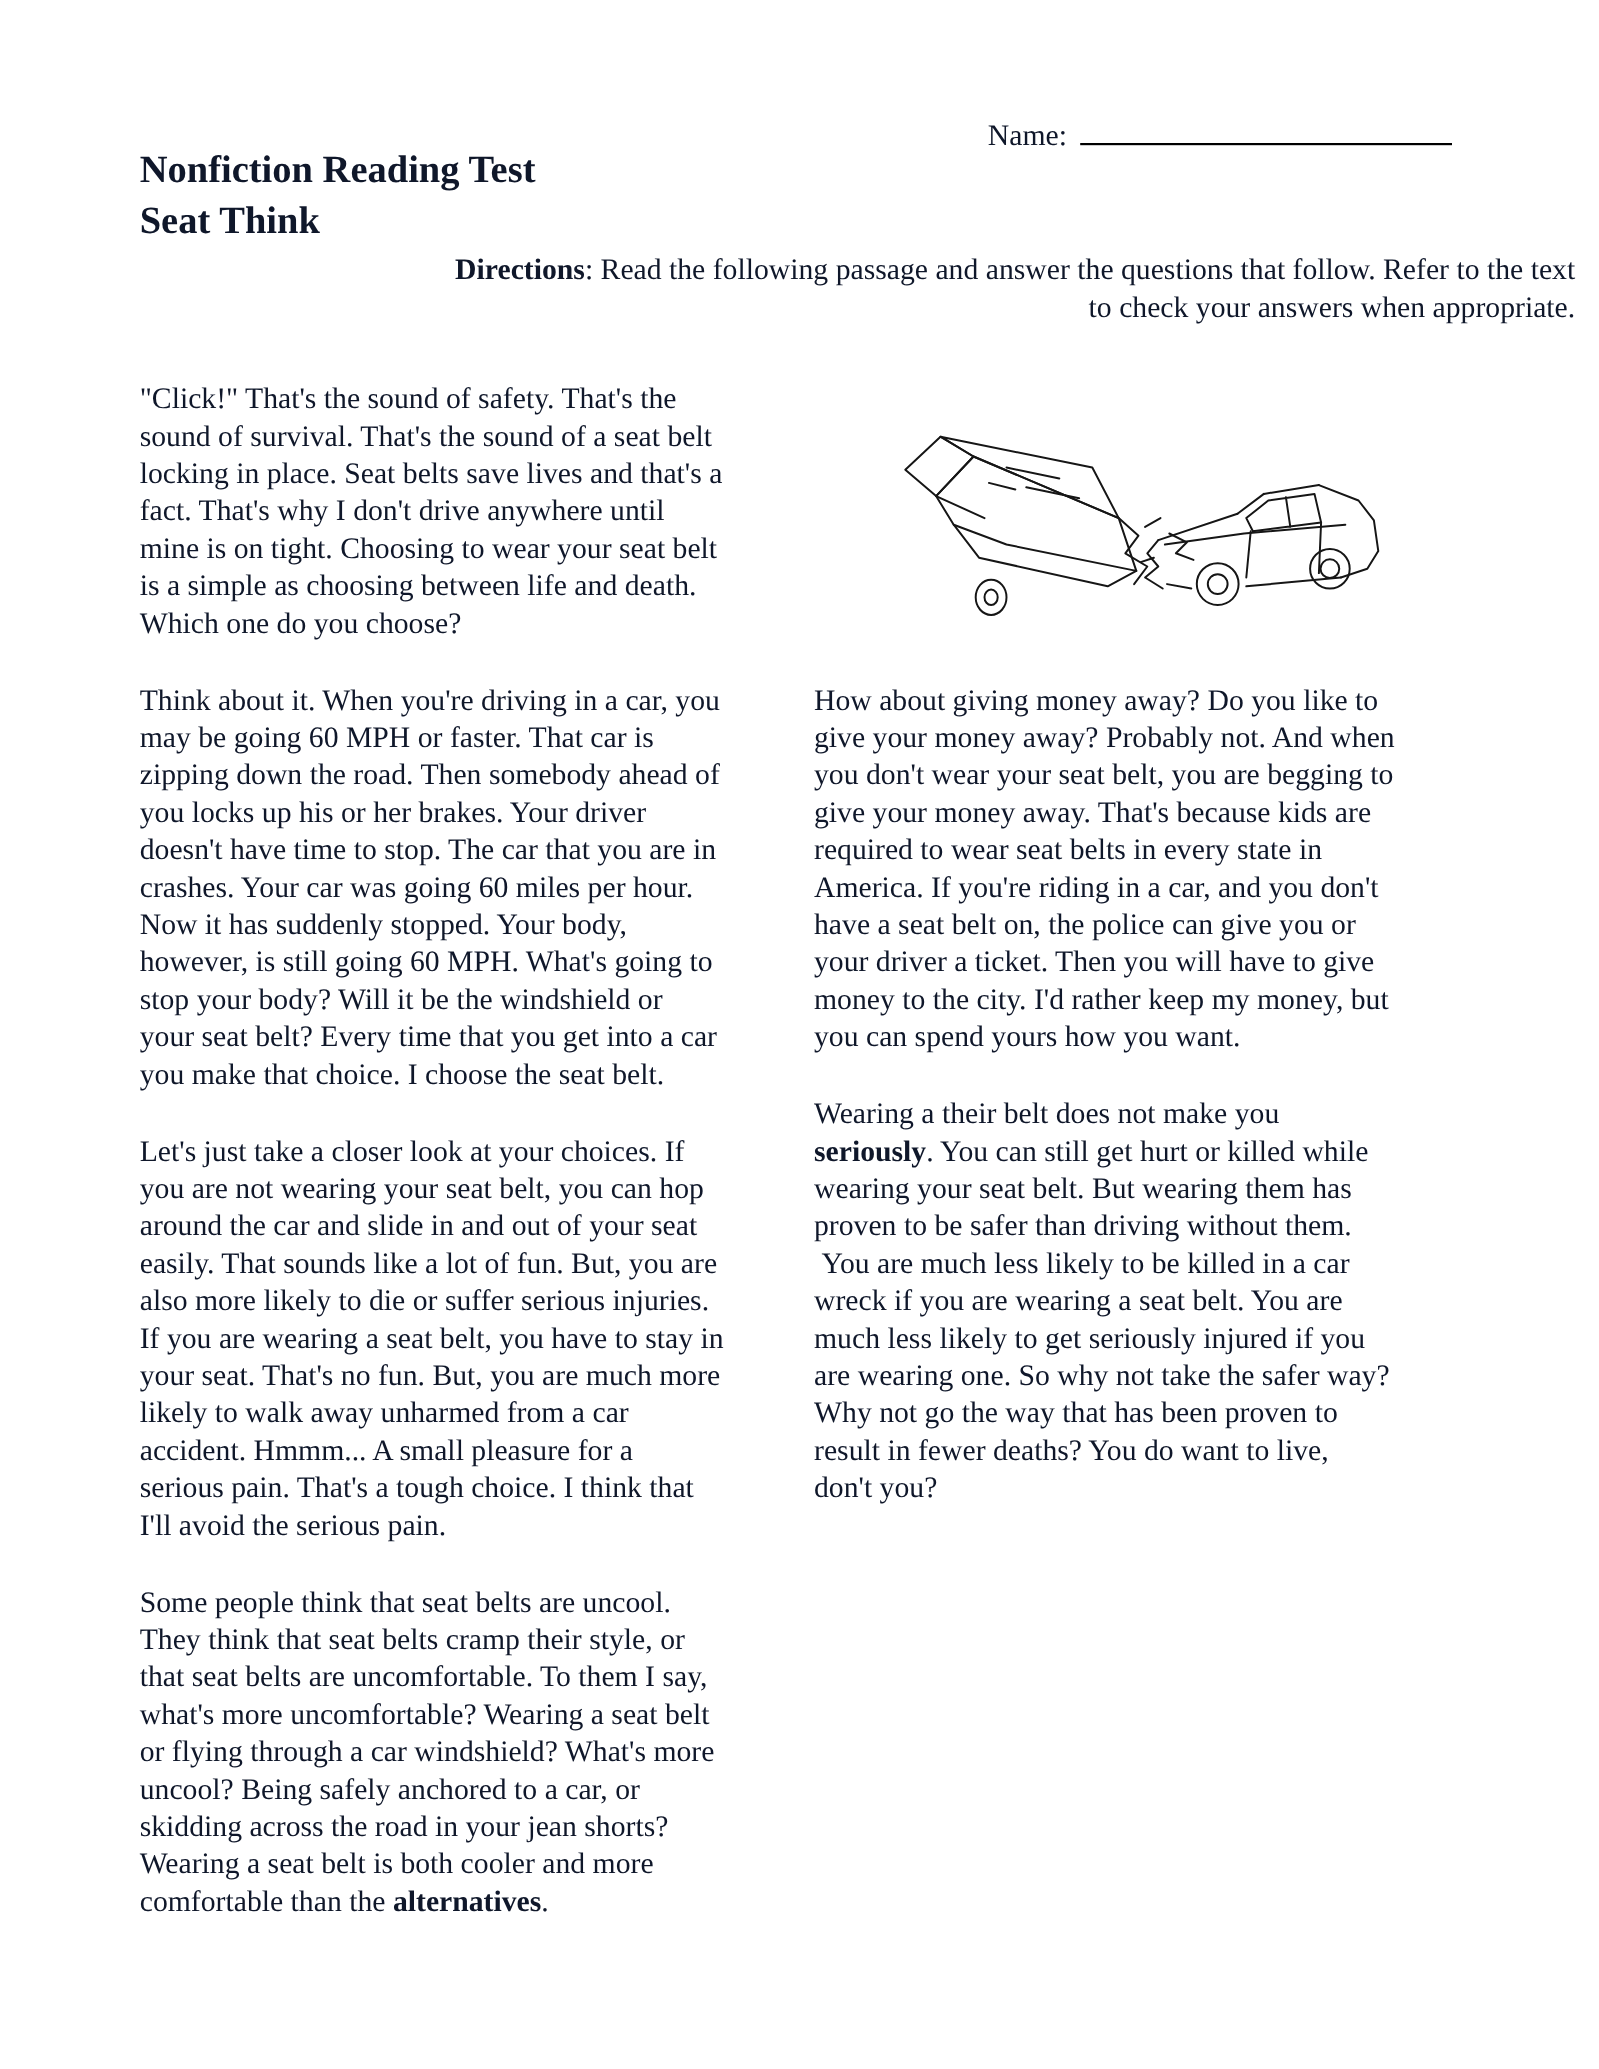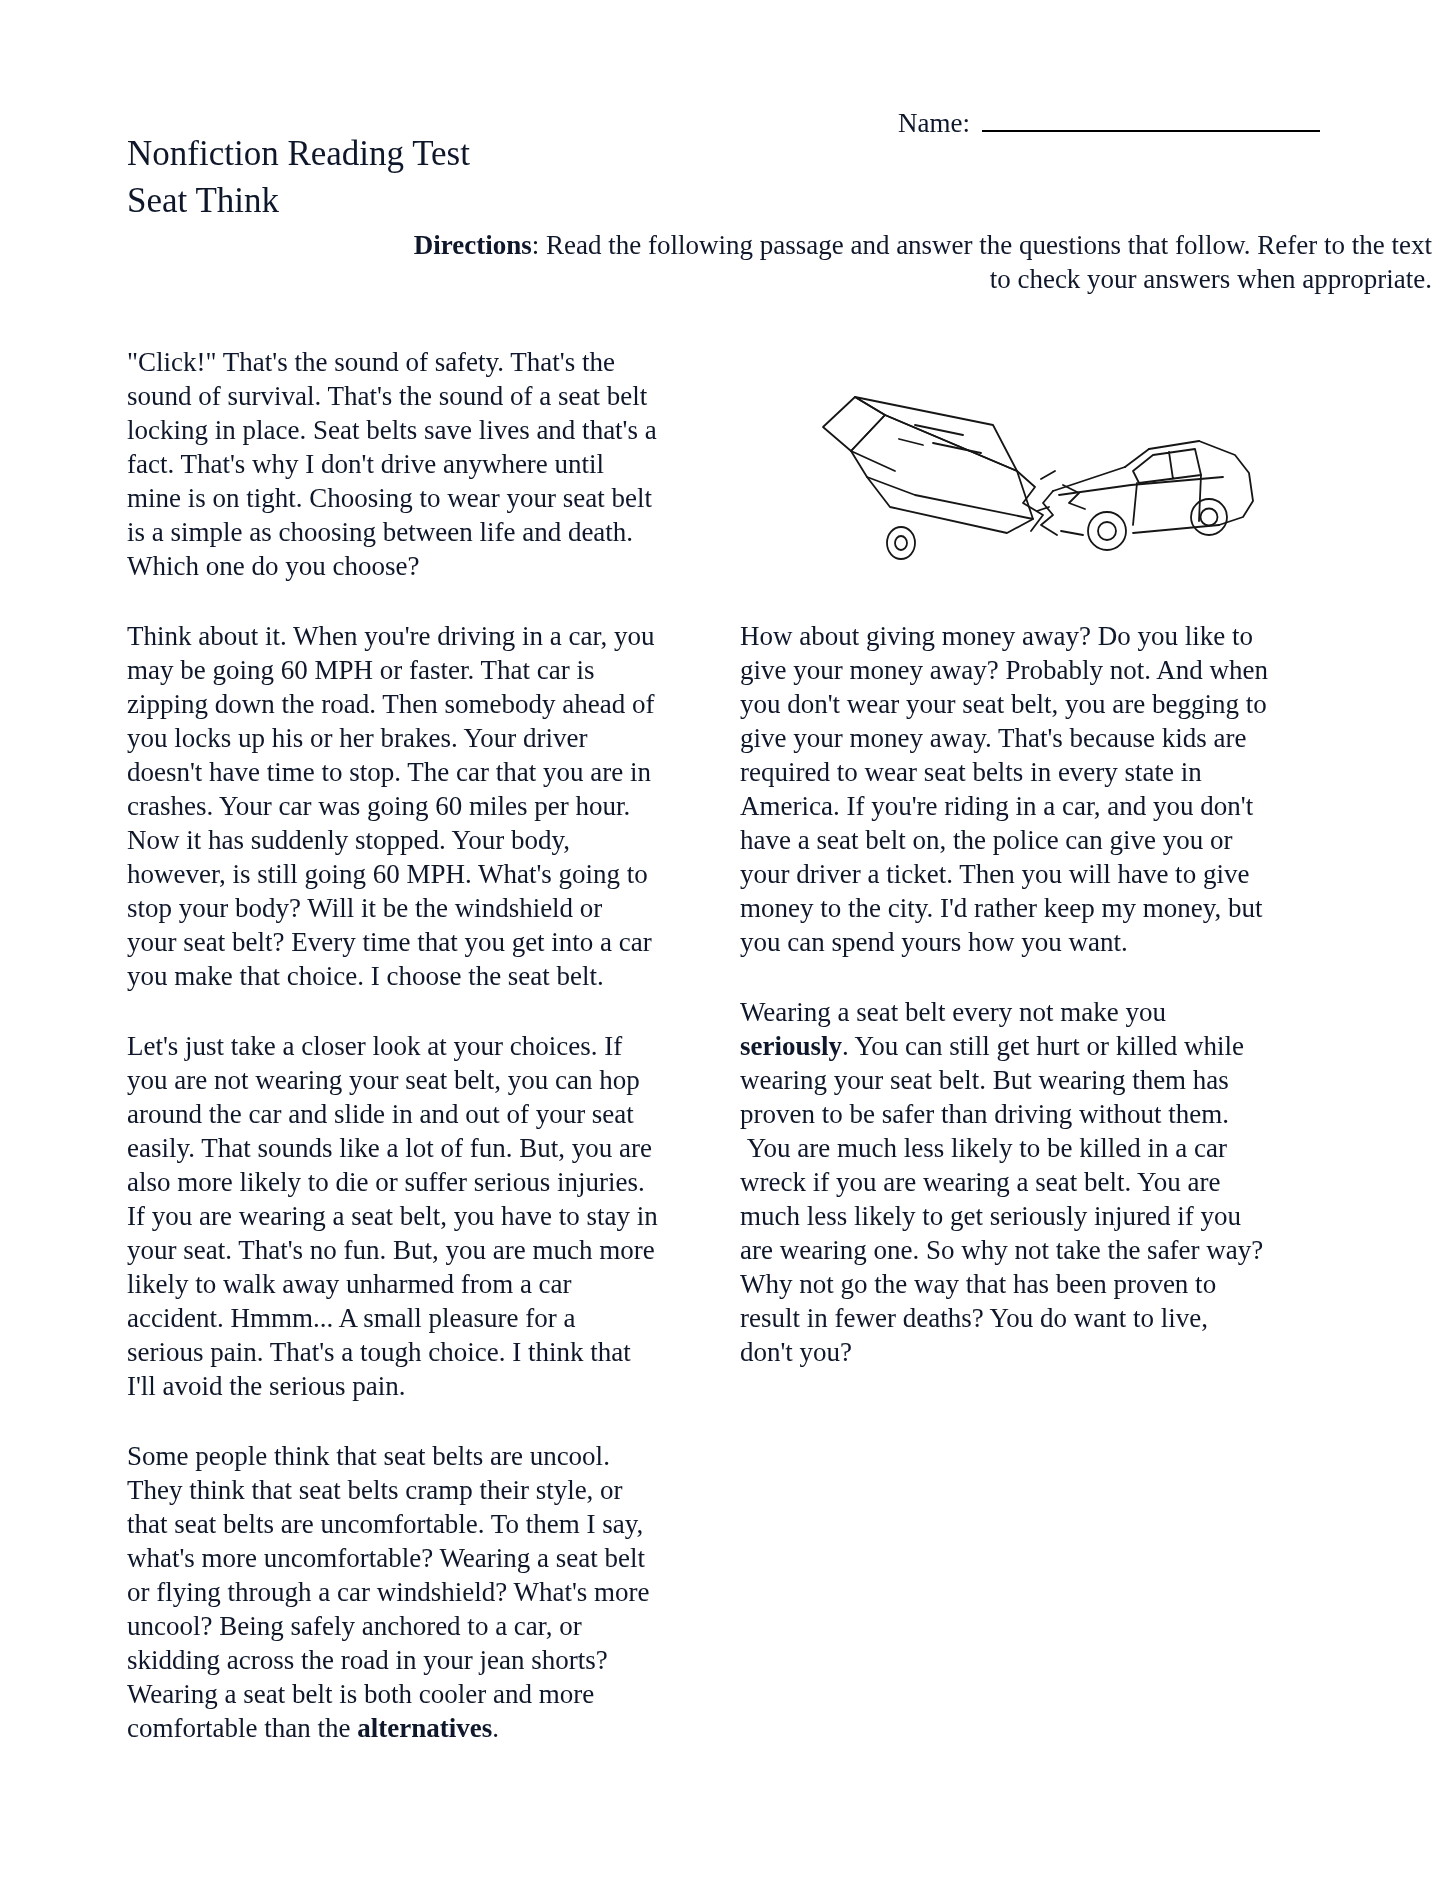--- a/index.html
+++ b/index.html
@@ -14,21 +14,21 @@
   .name-row{
     position:absolute;left:898px;top:106px;
     font-size:27px;line-height:30px;white-space:nowrap;
   }
   .name-blank{
     display:inline-block;width:338px;height:24px;
     border-bottom:2px solid #000;margin-left:12px;
   }
   .title{
     position:absolute;left:127px;top:130px;margin:0;
-    font-size:35px;line-height:47px;font-weight:normal;
+    font-size:35px;line-height:47px;font-weight:bold;
   }
   .directions{
     position:absolute;left:127px;top:228px;width:1305px;margin:0;
     font-size:27px;line-height:34px;
     white-space:pre-line;
     text-align:right;
   }
   .col{position:absolute;font-size:27px;line-height:34px;}
   .col p{margin:0 0 36px 0;white-space:pre-line;}
   .col p:last-child{margin-bottom:0;}
@@ -127,21 +127,21 @@
     <p>How about giving money away? Do you like to
 give your money away? Probably not. And when
 you don't wear your seat belt, you are begging to
 give your money away. That's because kids are
 required to wear seat belts in every state in
 America. If you're riding in a car, and you don't
 have a seat belt on, the police can give you or
 your driver a ticket. Then you will have to give
 money to the city. I'd rather keep my money, but
 you can spend yours how you want.</p>
-    <p><span>Wearing a seat belt every not make you
+    <p><span>Wearing a their belt does not make you
 </span><b>seriously</b><span>. You can still get hurt or killed while
 wearing your seat belt. But wearing them has
 proven to be safer than driving without them.
 &nbsp;You are much less likely to be killed in a car
 wreck if you are wearing a seat belt. You are
 much less likely to get seriously injured if you
 are wearing one. So why not take the safer way?
 Why not go the way that has been proven to
 result in fewer deaths? You do want to live,
 don't you?</span></p>

